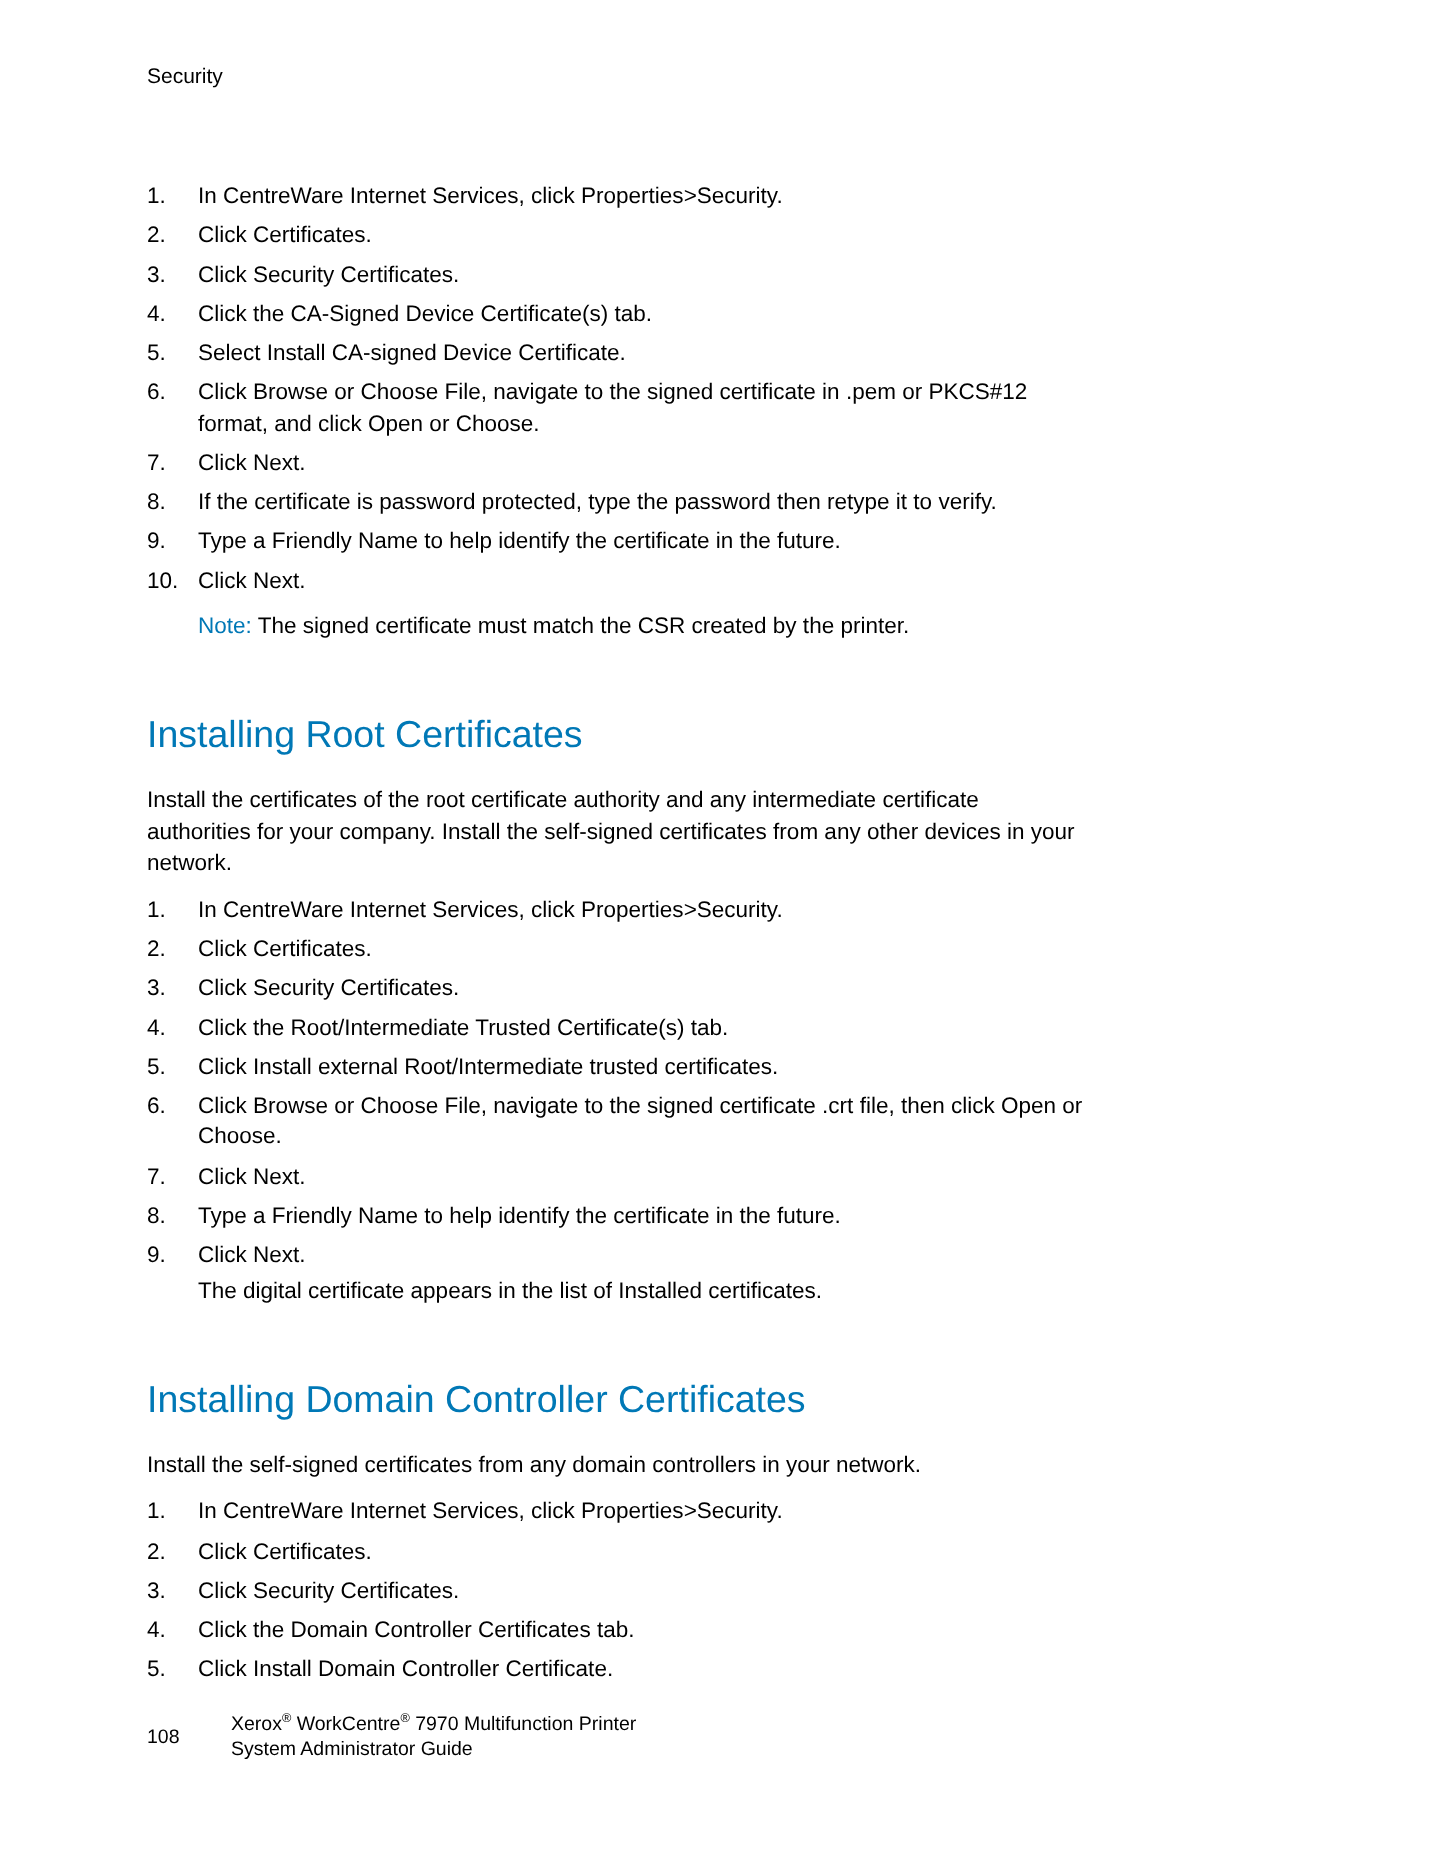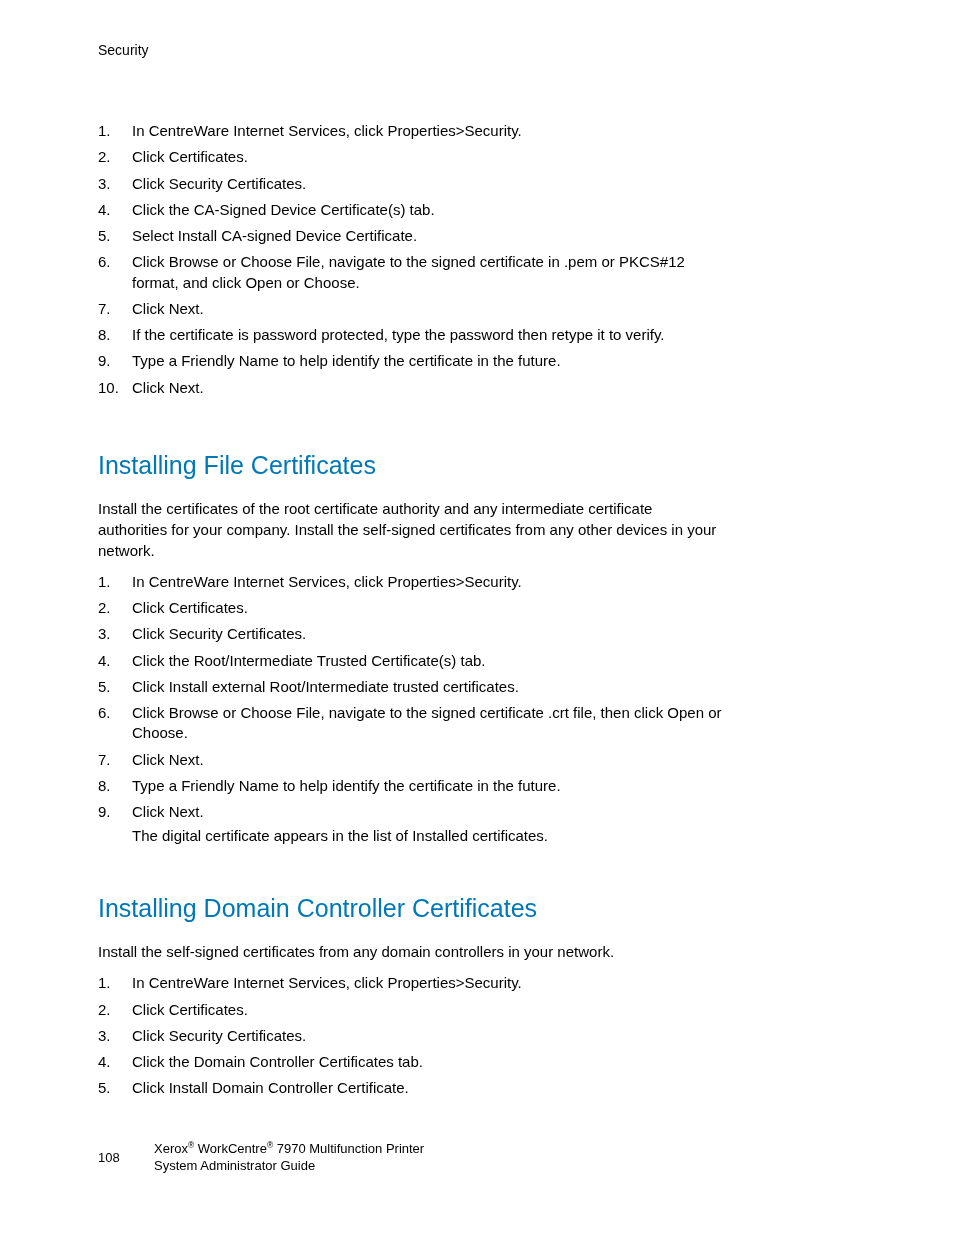--- a/index.html
+++ b/index.html
@@ -129,22 +129,25 @@
       </li>
       <li>
         <span class="num">9.</span>
         <span class="txt">Type a Friendly Name to help identify the certificate in the future.</span>
       </li>
       <li>
         <span class="num">10.</span>
         <span class="txt">Click <b>Next</b>.</span>
       </li>
     </ol>
-
-  <div class="h2">Installing File Certificates</div>
+  <div class="note">
+    <span class="note-label">Note:</span><span> The signed certificate must match the CSR created by the printer.</span>
+  </div>
+
+  <div class="h2">Installing Root Certificates</div>
   <div class="intro">Install the certificates of the root certificate authority and any intermediate certificate authorities for your company. Install the self-signed certificates from any other devices in your network.</div>
   <ol class="steps" id="s2-steps">
       <li>
         <span class="num">1.</span>
         <span class="txt">In CentreWare Internet Services, click <b>Properties</b>&gt;<b>Security</b>.</span>
       </li>
       <li>
         <span class="num">2.</span>
         <span class="txt">Click <b>Certificates</b>.</span>
       </li>

